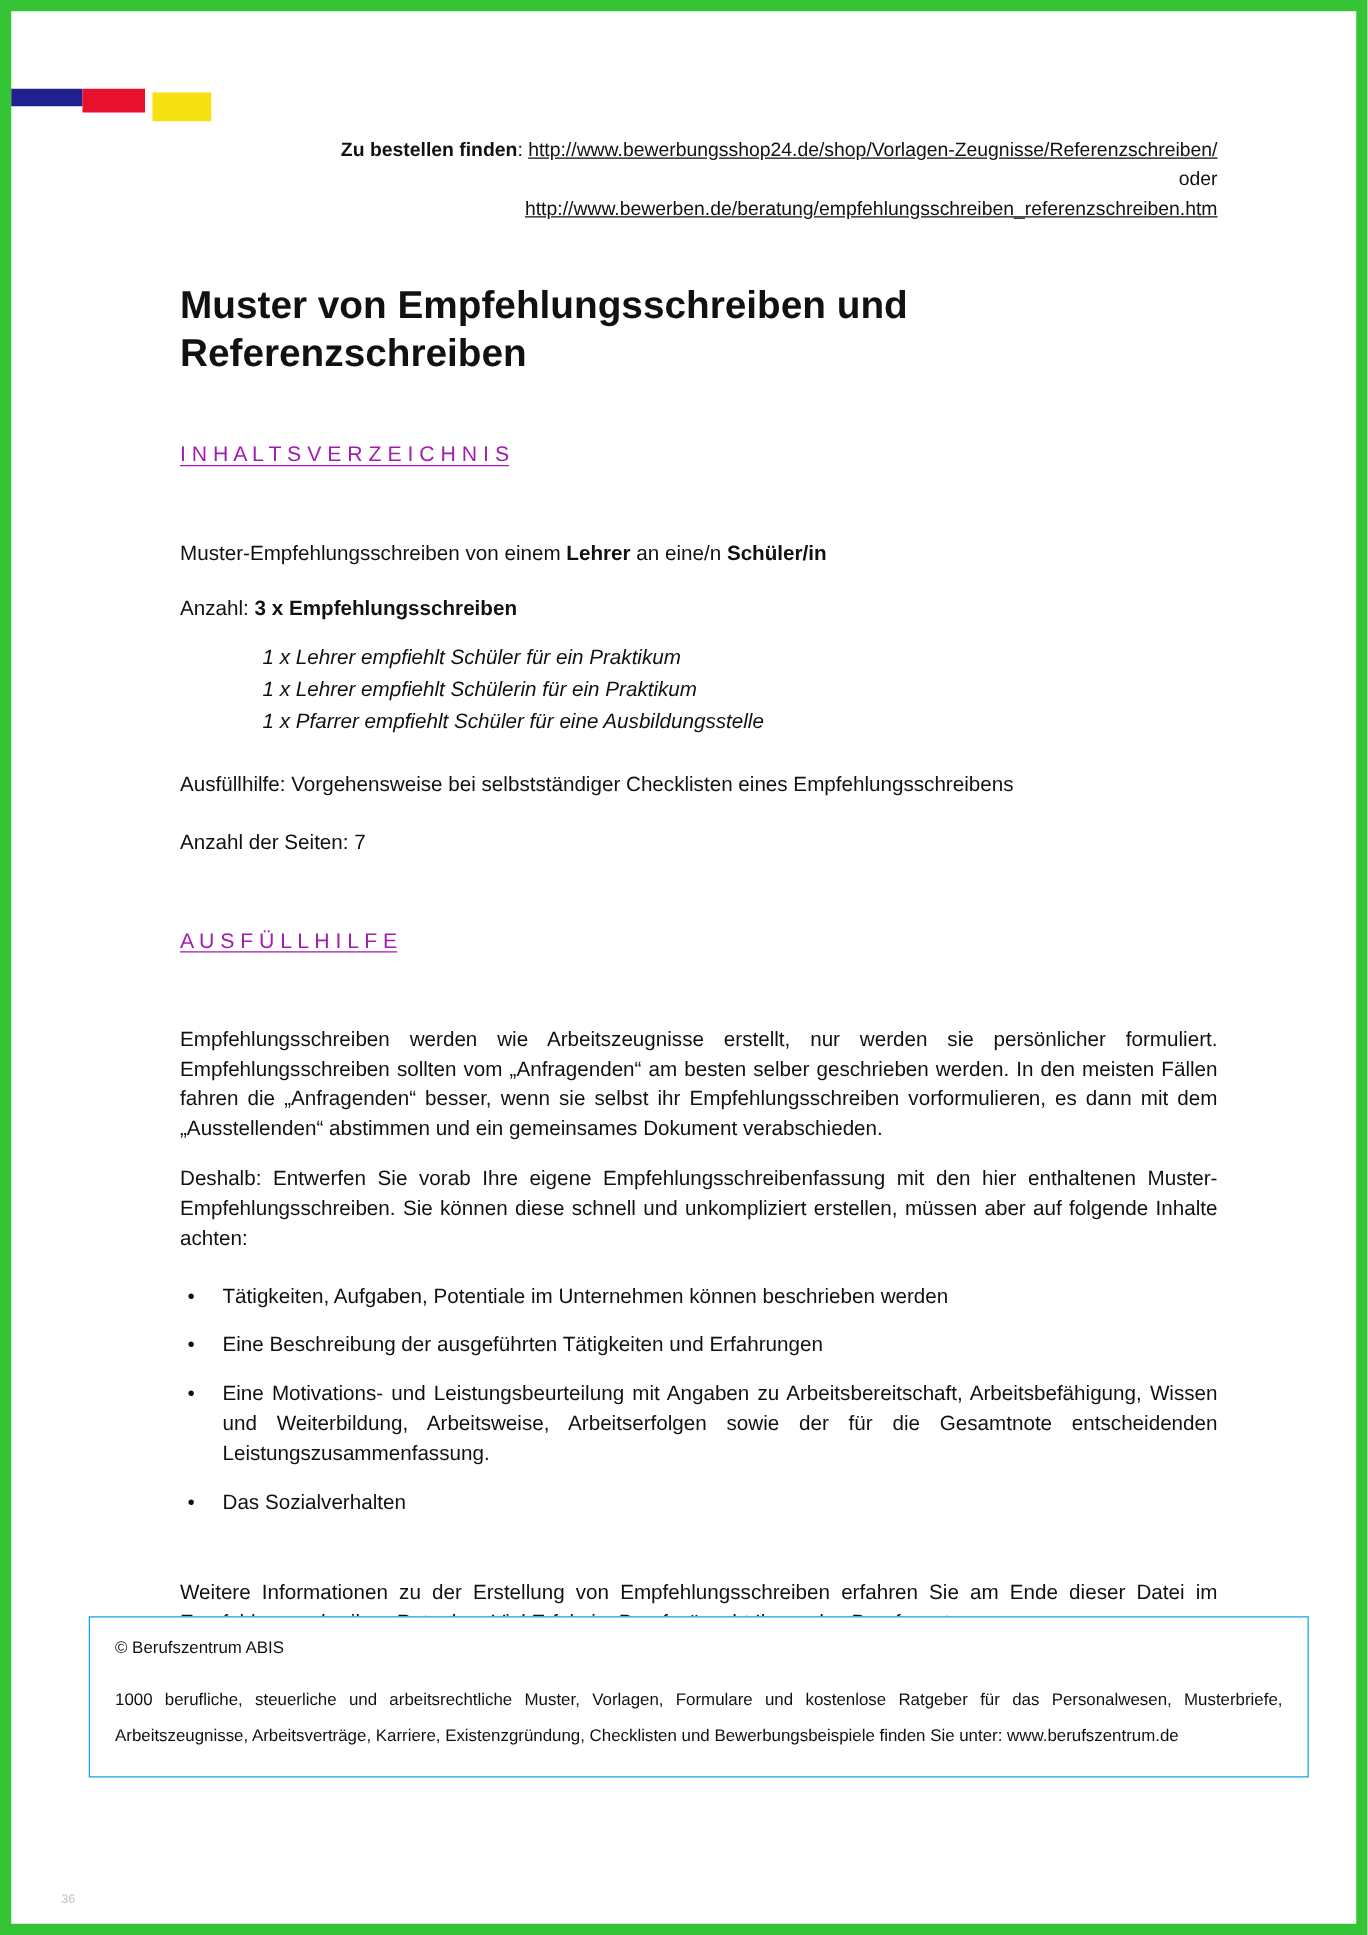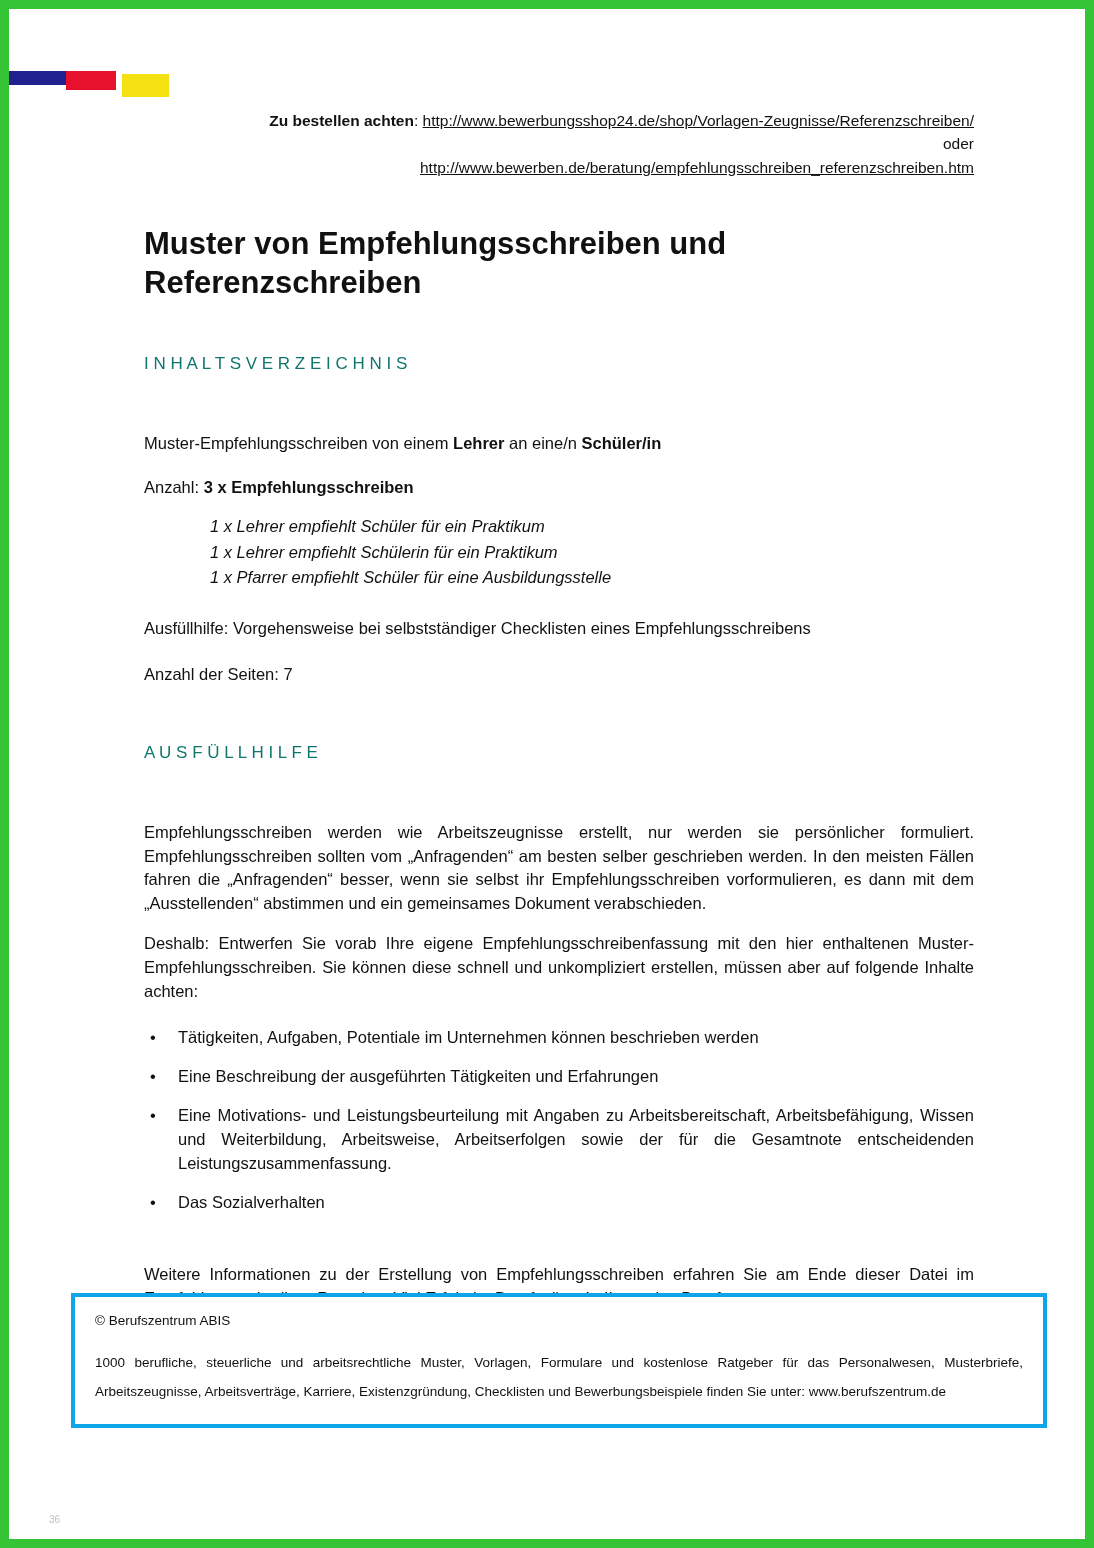--- a/index.html
+++ b/index.html
@@ -47,21 +47,22 @@
     font-size: 31px;
     font-weight: bold;
     line-height: 1.25;
     color: #111;
     max-width: 700px;
   }
 
   .section-heading {
     margin-top: 52px;
     font-size: 17px;
-    color: #0f766e;
+    color: #a21caf;
+    text-decoration: underline;
     text-underline-offset: 3px;
   }
 
   .para, .toc-line {
     font-size: 16.5px;
     line-height: 1.45;
     color: #111;
   }
   .justified { text-align: justify; }
 
@@ -85,21 +86,21 @@
     font-size: 16.5px; line-height: 1.45;
   }
   .bullet-text { flex: 1; font-size: 16.5px; line-height: 1.45; text-align: justify; }
 
   .closing-para { margin-top: 48px; }
 
   .footer-box {
     position: absolute;
     left: 62px; top: 1284px;
     width: 976px;
-    border: 4px solid #0ea5e9;
+    border: 1px solid #0ea5e9;
     background: #ffffff;
     padding: 16px 20px 18px 20px;
   }
   .footer-copy {
     font-size: 13.5px;
     color: #111;
     margin-bottom: 20px;
   }
   .footer-text {
     font-size: 13.5px;
@@ -123,21 +124,21 @@
 
   <div class="flag-bars">
     <span class="bar bar-navy" style="background:#20208f"></span>
     <span class="bar bar-red" style="background:#e8112d"></span>
     <span class="bar bar-yellow" style="background:#f5e112"></span>
   </div>
 
   <div class="content">
 
     <div class="header-links">
-      <div><span class="label">Zu bestellen achten</span><span>: </span><a class="doc-link">http://www.bewerbungsshop24.de/shop/Vorlagen-Zeugnisse/Referenzschreiben/</a></div>
+      <div><span class="label">Zu bestellen finden</span><span>: </span><a class="doc-link">http://www.bewerbungsshop24.de/shop/Vorlagen-Zeugnisse/Referenzschreiben/</a></div>
       <div class="oder">oder</div>
       <div><a class="doc-link">http://www.bewerben.de/beratung/empfehlungsschreiben_referenzschreiben.htm</a></div>
     </div>
 
     <h1 class="doc-title">Muster von Empfehlungsschreiben und Referenzschreiben</h1>
 
     <div class="section-heading">I N H A L T S V E R Z E I C H N I S</div>
 
     <div class="toc-line toc-line-1"><span>Muster-Empfehlungsschreiben von einem </span><b>Lehrer</b><span> an eine/n </span><b>Schüler/in</b></div>
 

